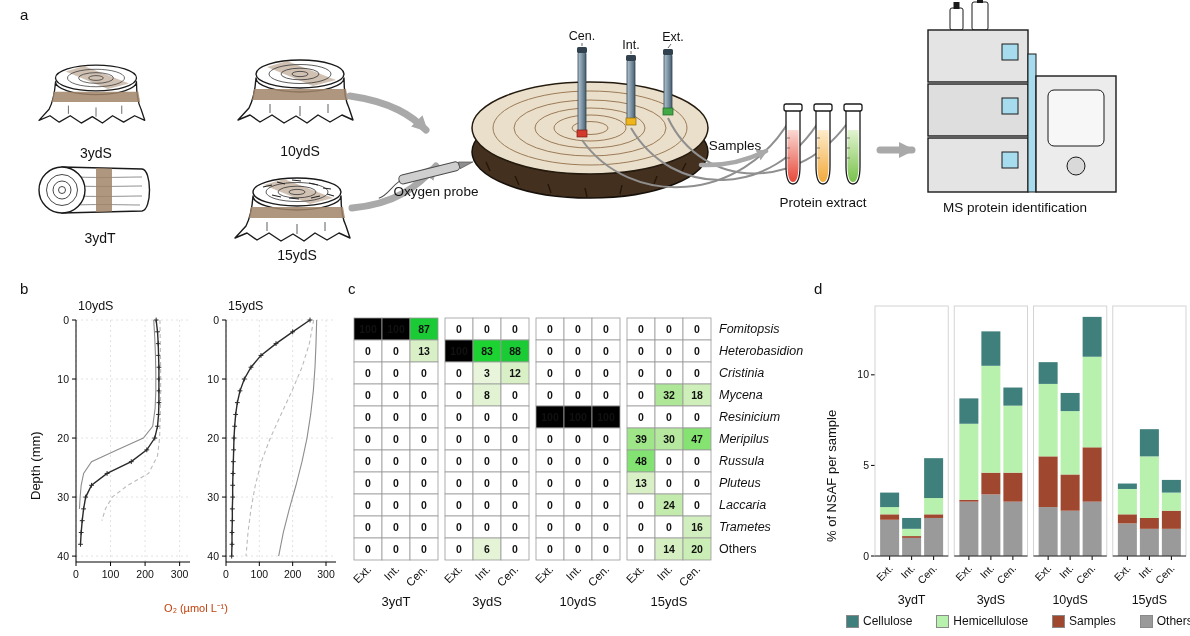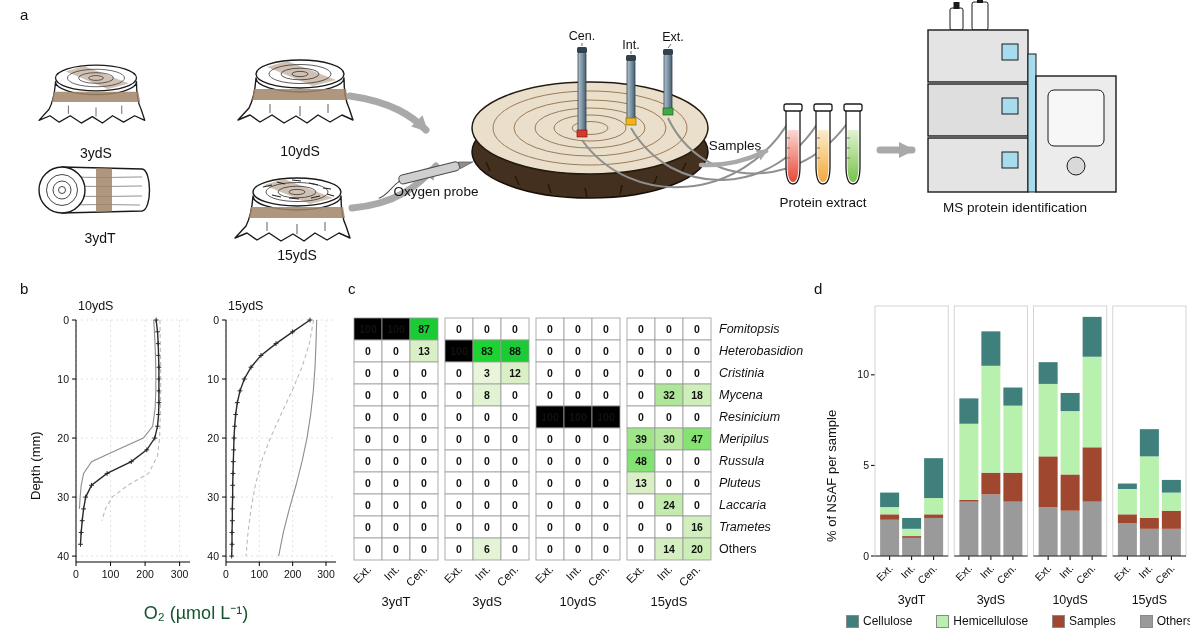--- a/index.html
+++ b/index.html
@@ -1,21 +1,21 @@
 <!DOCTYPE html>
 <html><head>
 <meta charset="utf-8">
 <style>
   html,body{margin:0;padding:0}
   body{font-family:"Liberation Sans",sans-serif;background:#fff}
   #fig{position:relative;width:1190px;height:636px;background:#fff;overflow:hidden}
   .abs{position:absolute}
   .plabel{font-size:15px;color:#111;font-weight:500}
   .rot{transform:rotate(-90deg);transform-origin:left top;font-size:13px;white-space:nowrap;color:#111}
-  .axlab{font-size:18px;color:#14532d}
+  .axlab{font-size:11px;color:#c2410c}
   svg text{font-family:"Liberation Sans",sans-serif;fill:#111}
   #legend{display:flex;gap:24px;font-size:12px;align-items:center;white-space:nowrap;color:#111}
   .lg-item{display:flex;align-items:center}
   .lg-sw{width:13px;height:13px;display:inline-block;margin-right:4px;border:1px solid #8a8a8a;box-sizing:border-box}
 </style>
 </head>
 <body>
 
 <div id="fig">
 

